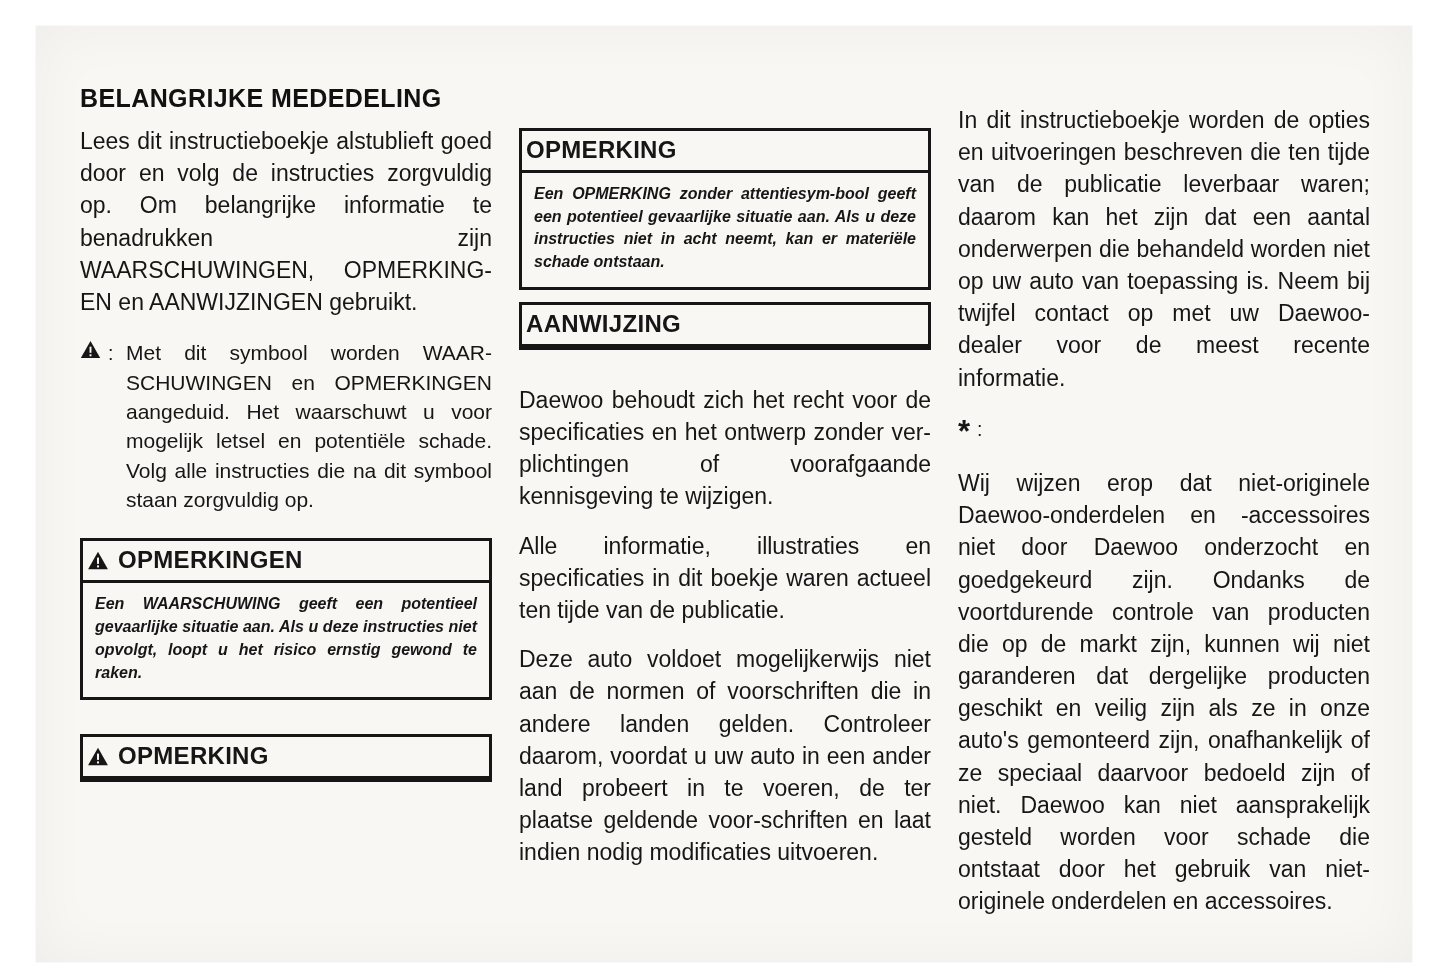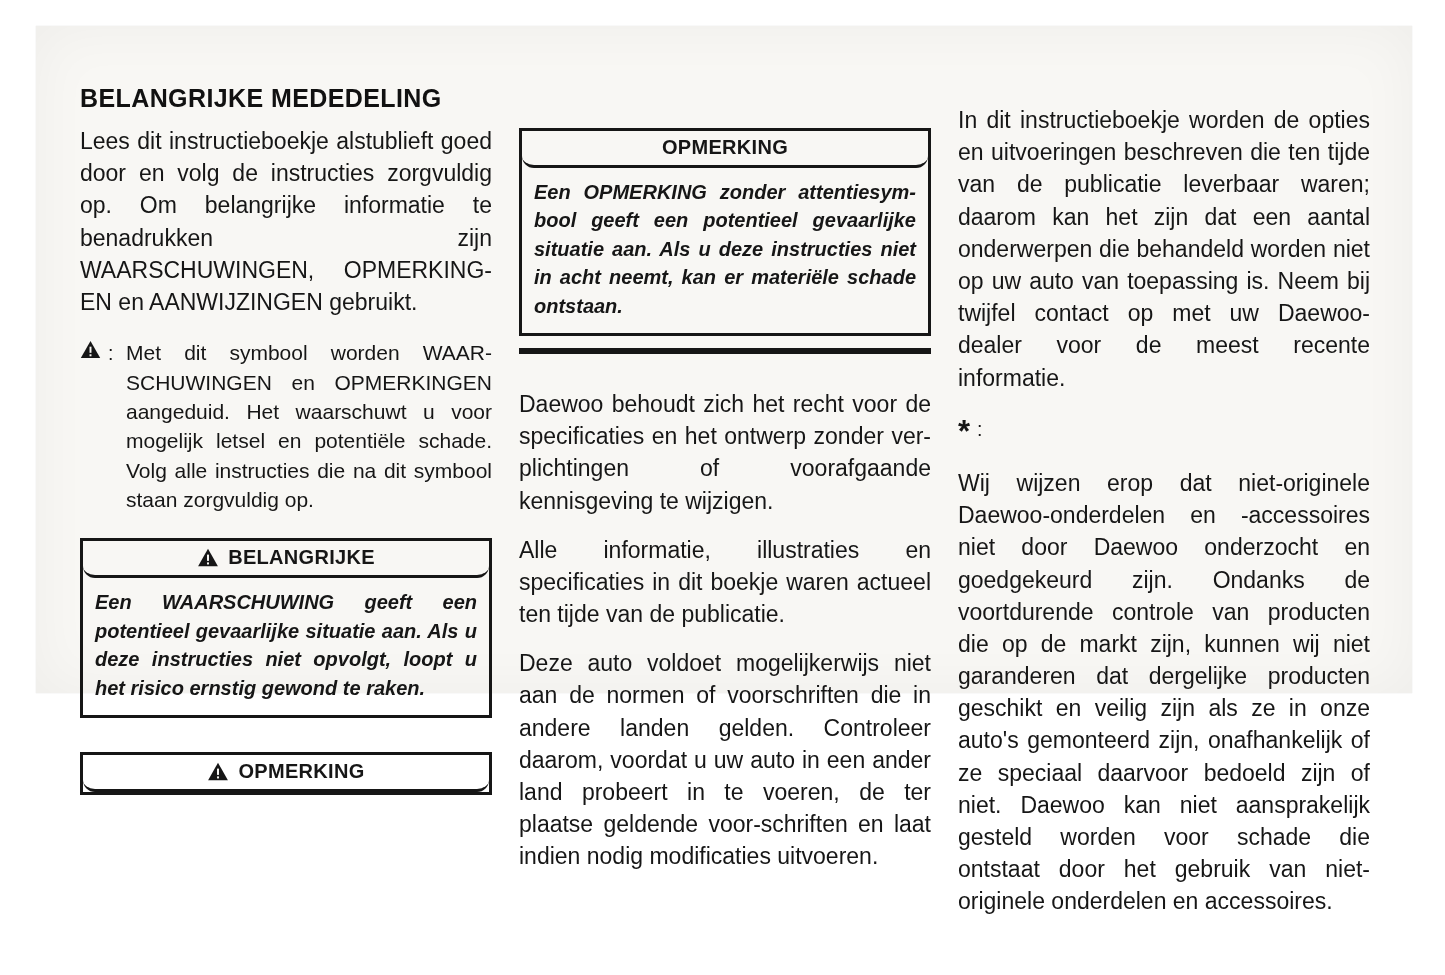--- a/index.html
+++ b/index.html
@@ -7,21 +7,21 @@
   body {
     background:#ffffff;
     font-family:"Liberation Sans","DejaVu Sans",sans-serif;
     color:#161616;
     position:relative;
     overflow:hidden;
   }
   .page {
     position:absolute;
     left:36px; top:26px;
-    width:1376px; height:667px;
+    width:1376px; height:936px;
     background:#f8f7f4;
     box-shadow: inset 0 0 60px rgba(0,0,0,0.045), 0 0 1px rgba(0,0,0,0.15);
   }
   .content {
     position:absolute;
     left:44px; top:58px;
     display:flex;
     gap:27px;
   }
   .col { width:412px; }
@@ -69,35 +69,33 @@
     text-align:justify;
   }
 
   .box {
     border:3px solid #161616;
     margin-bottom:34px;
     background:transparent;
   }
   .box-header {
     display:flex;
-    justify-content:center;
     align-items:center;
     gap:9px;
     font-weight:bold;
-    font-size:20px;
+    font-size:24px;
     padding:5px 4px 6px;
     border-bottom:3px solid #161616;
     letter-spacing:0.3px;
-    border-radius:12px;
   }
   .box-body {
     padding:10px 12px 13px;
     font-weight:bold;
     font-style:italic;
-    font-size:20px;
+    font-size:16px;
     line-height:1.42;
     text-align:justify;
   }
   .box-gap-small { margin-bottom:12px; }
   .mid-paras { margin-top:22px; }
   .warn-svg { flex:0 0 auto; }
 </style>
 </head>
 <body>
 
@@ -121,21 +119,21 @@
         <span class="hang-text">Met dit symbool worden WAAR-SCHUWINGEN en OPMERKINGEN aangeduid. Het waarschuwt u voor mogelijk letsel en potentiële schade. Volg alle instructies die na dit symbool staan zorgvuldig op.</span>
       </div>
 
       <div class="box">
         <div class="box-header">
           <svg class="warn-svg" width="22" height="19" viewBox="0 0 26 23">
             <path d="M13 1 L25 22 L1 22 Z" fill="#161616"></path>
             <rect x="11.8" y="8" width="2.4" height="7.6" fill="#f8f7f4"></rect>
             <rect x="11.8" y="17.4" width="2.4" height="2.5" fill="#f8f7f4"></rect>
           </svg>
-          <span>BELANGRIJKE</span>
+          <span>OPMERKINGEN</span>
         </div>
         <div class="box-body">Een WAARSCHUWING geeft een potentieel gevaarlijke situatie aan. Als u deze instructies niet opvolgt, loopt u het risico ernstig gewond te raken.</div>
       </div>
 
       <div class="box">
         <div class="box-header">
           <svg class="warn-svg" width="22" height="19" viewBox="0 0 26 23">
             <path d="M13 1 L25 22 L1 22 Z" fill="#161616"></path>
             <rect x="11.8" y="8" width="2.4" height="7.6" fill="#f8f7f4"></rect>
             <rect x="11.8" y="17.4" width="2.4" height="2.5" fill="#f8f7f4"></rect>
@@ -147,20 +145,23 @@
 
     <div class="col col-mid">
       <div class="box box-gap-small">
         <div class="box-header">
           <span>OPMERKING</span>
         </div>
         <div class="box-body">Een OPMERKING zonder attentiesym-bool geeft een potentieel gevaarlijke situatie aan. Als u deze instructies niet in acht neemt, kan er materiële schade ontstaan.</div>
       </div>
 
       <div class="box">
+        <div class="box-header">
+          <span>AANWIJZING</span>
+        </div>
       </div>
 
       <div class="mid-paras">
         <p class="para">Daewoo behoudt zich het recht voor de specificaties en het ontwerp zonder ver-plichtingen of voorafgaande kennisgeving te wijzigen.</p>
         <p class="para">Alle informatie, illustraties en specificaties in dit boekje waren actueel ten tijde van de publicatie.</p>
         <p class="para">Deze auto voldoet mogelijkerwijs niet aan de normen of voorschriften die in andere landen gelden. Controleer daarom, voordat u uw auto in een ander land probeert in te voeren, de ter plaatse geldende voor-schriften en laat indien nodig modificaties uitvoeren.</p>
       </div>
     </div>
 
     <div class="col col-right">

